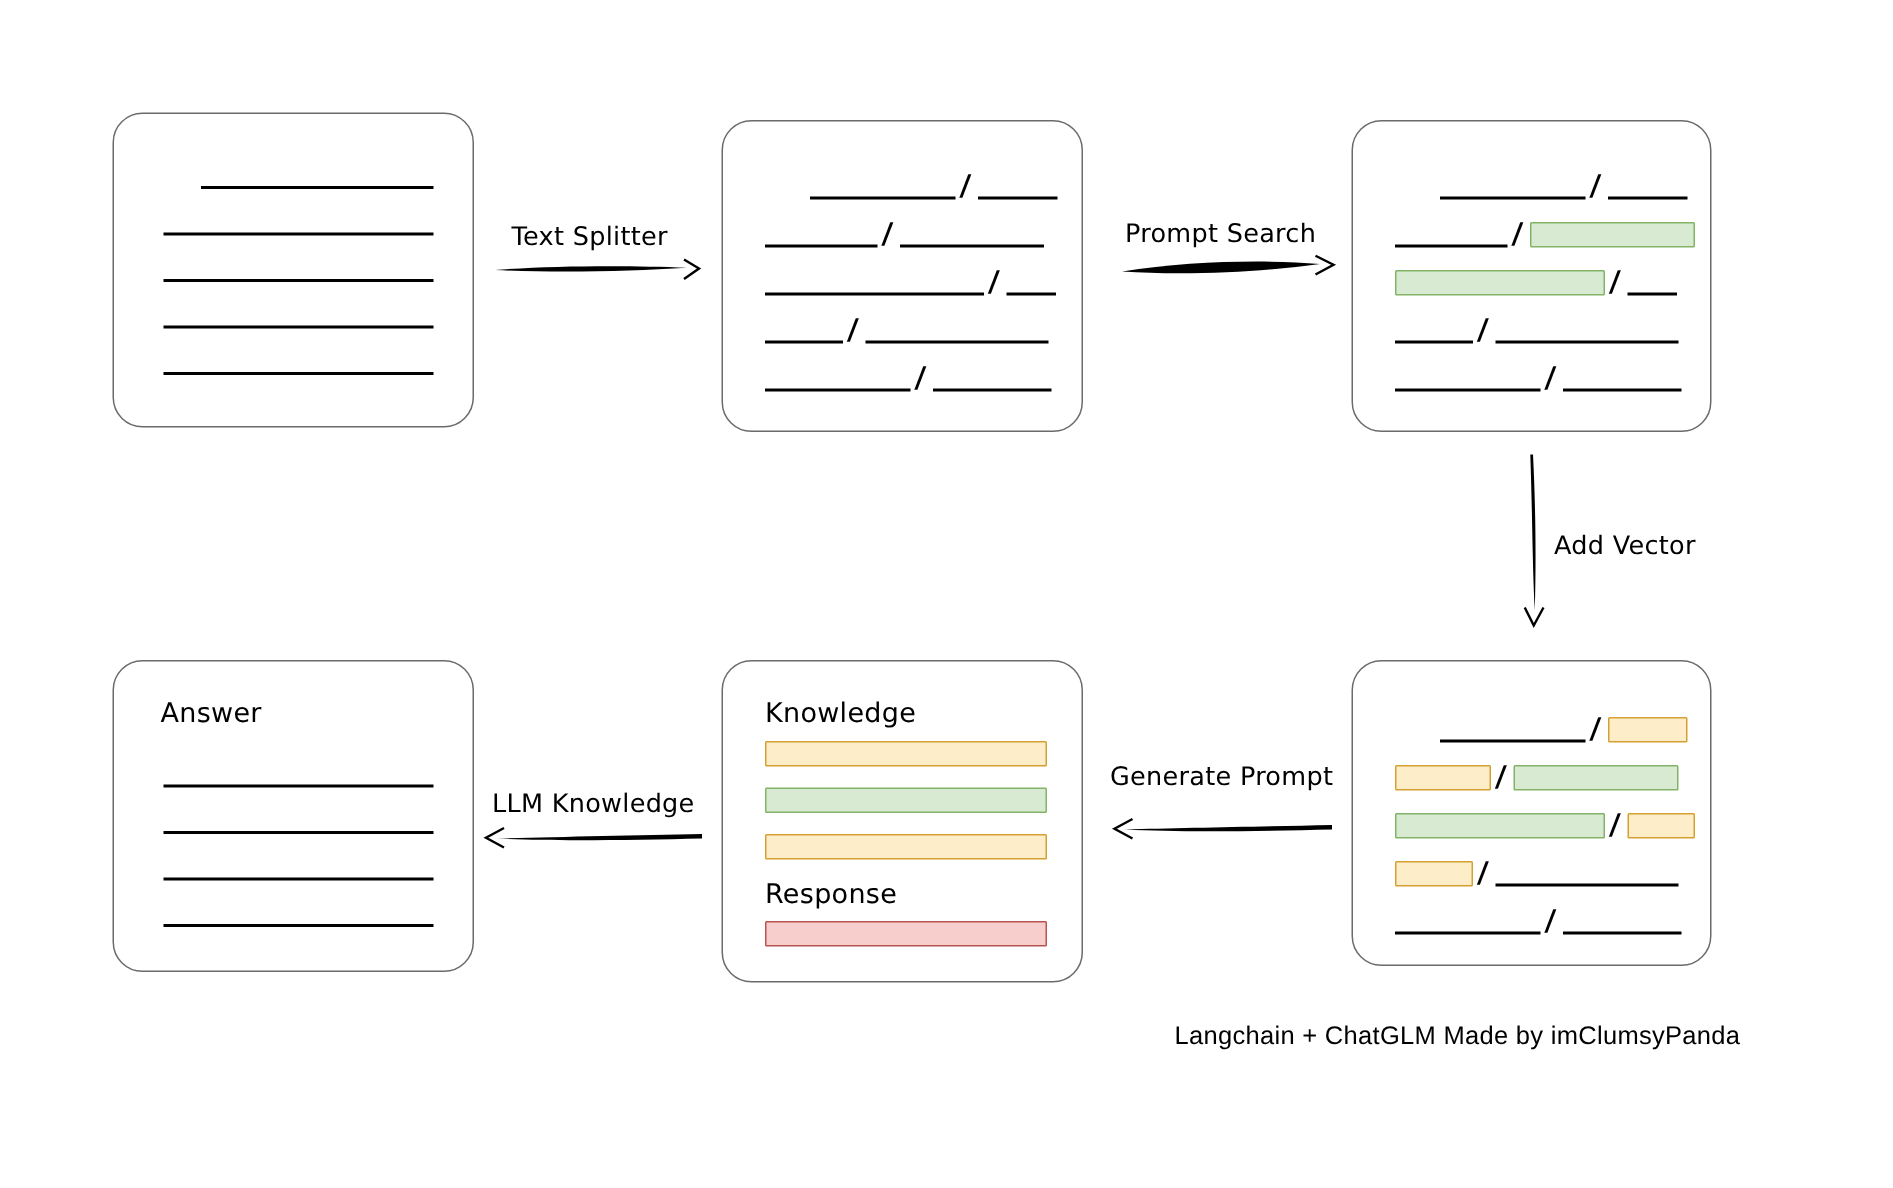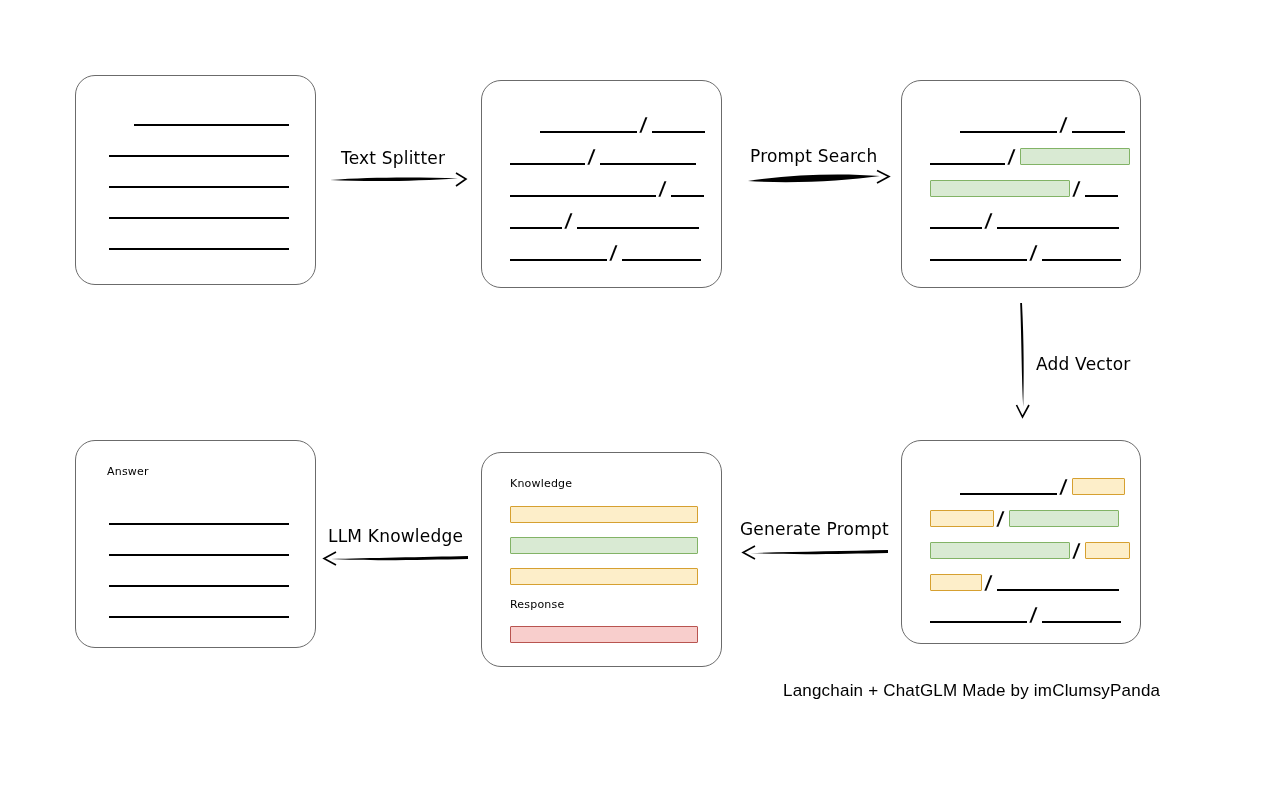--- a/index.html
+++ b/index.html
@@ -24,21 +24,21 @@
   .node-box {
     position: absolute;
     border: 1.4px solid #6b6b6b;
     border-radius: 20px;
     background: #ffffff;
     box-sizing: border-box;
   }
   .box-label {
     position: absolute;
     font-family: "DejaVu Sans", sans-serif;
-    font-size: 11px;
+    font-size: 18px;
     letter-spacing: 0.2px;
     color: #000000;
     white-space: nowrap;
   }
   .text-line {
     position: absolute;
     border-bottom: 2px solid #000000;
     height: 0;
   }
   .slash {
@@ -173,34 +173,34 @@
         <div class="text-line" style="left: 33px; top: 175px; width: 180px;"></div>
       </div>
   </div>
 
   <div class="edge-label" style="left:328px; top:526px;">LLM Knowledge</div>
   <svg class="arrow-svg" style="left:318px; top:548px;" width="150" height="20" viewBox="0 0 150 20">
     <path d="M150 8 C 105 9, 50 10, 13 11 C 50 13, 105 12, 150 11 Z"></path>
     <path class="stroke" d="M18 4 L6 10.5 L18 17"></path>
   </svg>
 
-  <div class="node-box" style="left:481px; top:440px; width:241px; height:215px;margin-top:12px;">
+  <div class="node-box" style="left:481px; top:440px; width:241px; height:215px;">
     <div class="box-label" style="left:28px; top:24px;">Knowledge</div>
     <div id="knowledge-bars">
         <div class="chip yellow" style="left: 28px; top: 53px; width: 188px; height: 17px;"></div>
         <div class="chip green" style="left: 28px; top: 84px; width: 188px; height: 17px;"></div>
         <div class="chip yellow" style="left: 28px; top: 115px; width: 188px; height: 17px;"></div>
       </div>
     <div class="box-label" style="left:28px; top:145px;">Response</div>
     <div id="question-bars">
         <div class="chip red" style="left: 28px; top: 173px; width: 188px; height: 17px;"></div>
       </div>
   </div>
 
-  <div class="edge-label" style="left:740px; top:519px;">Generate Prompt</div>
+  <div class="edge-label" style="left:740px; top:508px;">Generate Prompt</div>
   <svg class="arrow-svg" style="left:736px; top:542px;" width="152" height="20" viewBox="0 0 152 20">
     <path d="M152 8 C 108 9, 52 10, 14 11 C 52 13, 108 12, 152 11 Z"></path>
     <path class="stroke" d="M19 4 L7 10.5 L19 17"></path>
   </svg>
 
   <div class="node-box" style="left:901px; top:440px; width:240px; height:204px;">
     <div id="context-lines">
         <div class="text-line" style="left: 58px; top: 52px; width: 97px;"></div>
         <div class="slash" style="left: 158px; top: 36px;">/</div>
         <div class="chip yellow" style="left: 170px; top: 37px; width: 53px; height: 17px;"></div>

